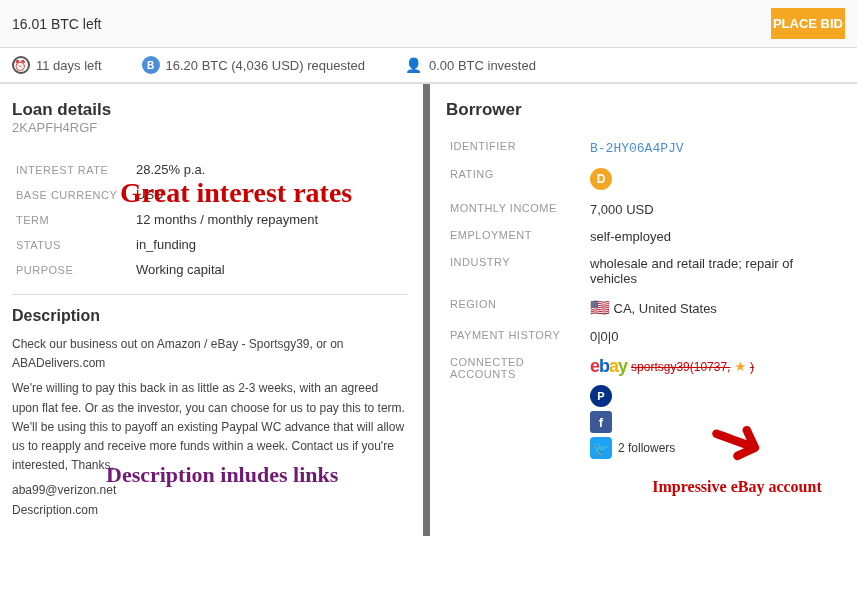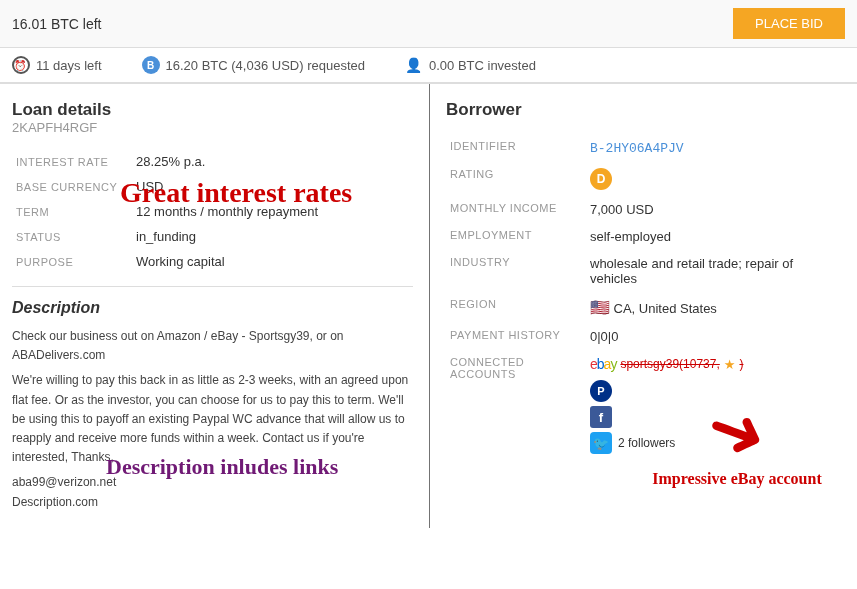--- a/index.html
+++ b/index.html
@@ -12,23 +12,23 @@
       justify-content: space-between;
       padding: 8px 12px;
       border-bottom: 1px solid #ddd;
       background: #f9f9f9;
     }
     .top-bar-left { font-size: 14px; color: #333; }
     .place-bid-btn {
       background: #f5a623;
       color: #fff;
       border: none;
-      padding: 8px 22px;
+      padding: 8px 2px;
       font-size: 13px;
-      font-weight: normal;
+      font-weight: bold;
       cursor: pointer;
       text-transform: uppercase;
     }
 
     
     .status-bar {
       display: flex;
       align-items: center;
       gap: 40px;
       padding: 8px 12px;
@@ -49,26 +49,26 @@
     
     .main-content {
       display: flex;
       gap: 0;
     }
 
     
     .left-panel {
       width: 430px;
       padding: 16px 16px 16px 12px;
-      border-right: 1px solid #737373;
+      border-right: 7px solid #737373;
       position: relative;
     }
 
     .loan-details-title { font-size: 17px; font-weight: bold; color: #333; }
-    .loan-id { color: #999; font-size: 13px; margin-bottom: 14px; }
+    .loan-id { color: #999; font-size: 13px; margin-bottom: 22px; }
 
     .annotation-interest {
       position: absolute;
       top: 92px;
       left: 120px;
       color: #cc0000;
       font-size: 28px;
       font-weight: bold;
       font-family: Georgia, serif;
       line-height: 1.2;
@@ -91,21 +91,21 @@
       font-size: 11px;
       text-transform: uppercase;
       letter-spacing: 0.5px;
       width: 120px;
       padding-top: 7px;
     }
     .detail-table tr td:last-child { color: #333; font-size: 13px; margin-left: 33px; }
 
     .divider { border: none; border-top: 1px solid #ddd; margin: 12px 0; }
 
-    .description-title { font-size: 16px; font-weight: bold; margin-bottom: 10px; font-style: italic; }
+    .description-title { font-size: 16px; font-weight: bold; margin-bottom: 10px; }
     .description-text { font-size: 12px; color: #444; line-height: 1.6; }
 
     .annotation-description {
       position: absolute;
       bottom: 48px;
       left: 106px;
       color: #701a75;
       font-size: 22px;
       font-weight: bold;
       font-family: Georgia, serif;
@@ -137,22 +137,22 @@
       display: inline-flex; align-items: center; justify-content: center;
       width: 22px; height: 22px; border-radius: 50%;
       background: #f5a623; color: #fff; font-weight: bold; font-size: 12px;
     }
 
     .flag { font-size: 16px; }
 
     
     .ebay-logo {
       display: inline-block;
-      font-size: 14px;
-      font-weight: normal;
+      font-size: 18px;
+      font-weight: bold;
       font-family: Arial, sans-serif;
       letter-spacing: -1px;
     }
     .ebay-e { color: #e53238; }
     .ebay-b { color: #0064d2; }
     .ebay-a { color: #f5af02; }
     .ebay-y { color: #86b817; }
 
     .ebay-account { color: #cc0000; text-decoration: line-through; font-size: 12px; }
     .star-icon { color: #f5a623; }

